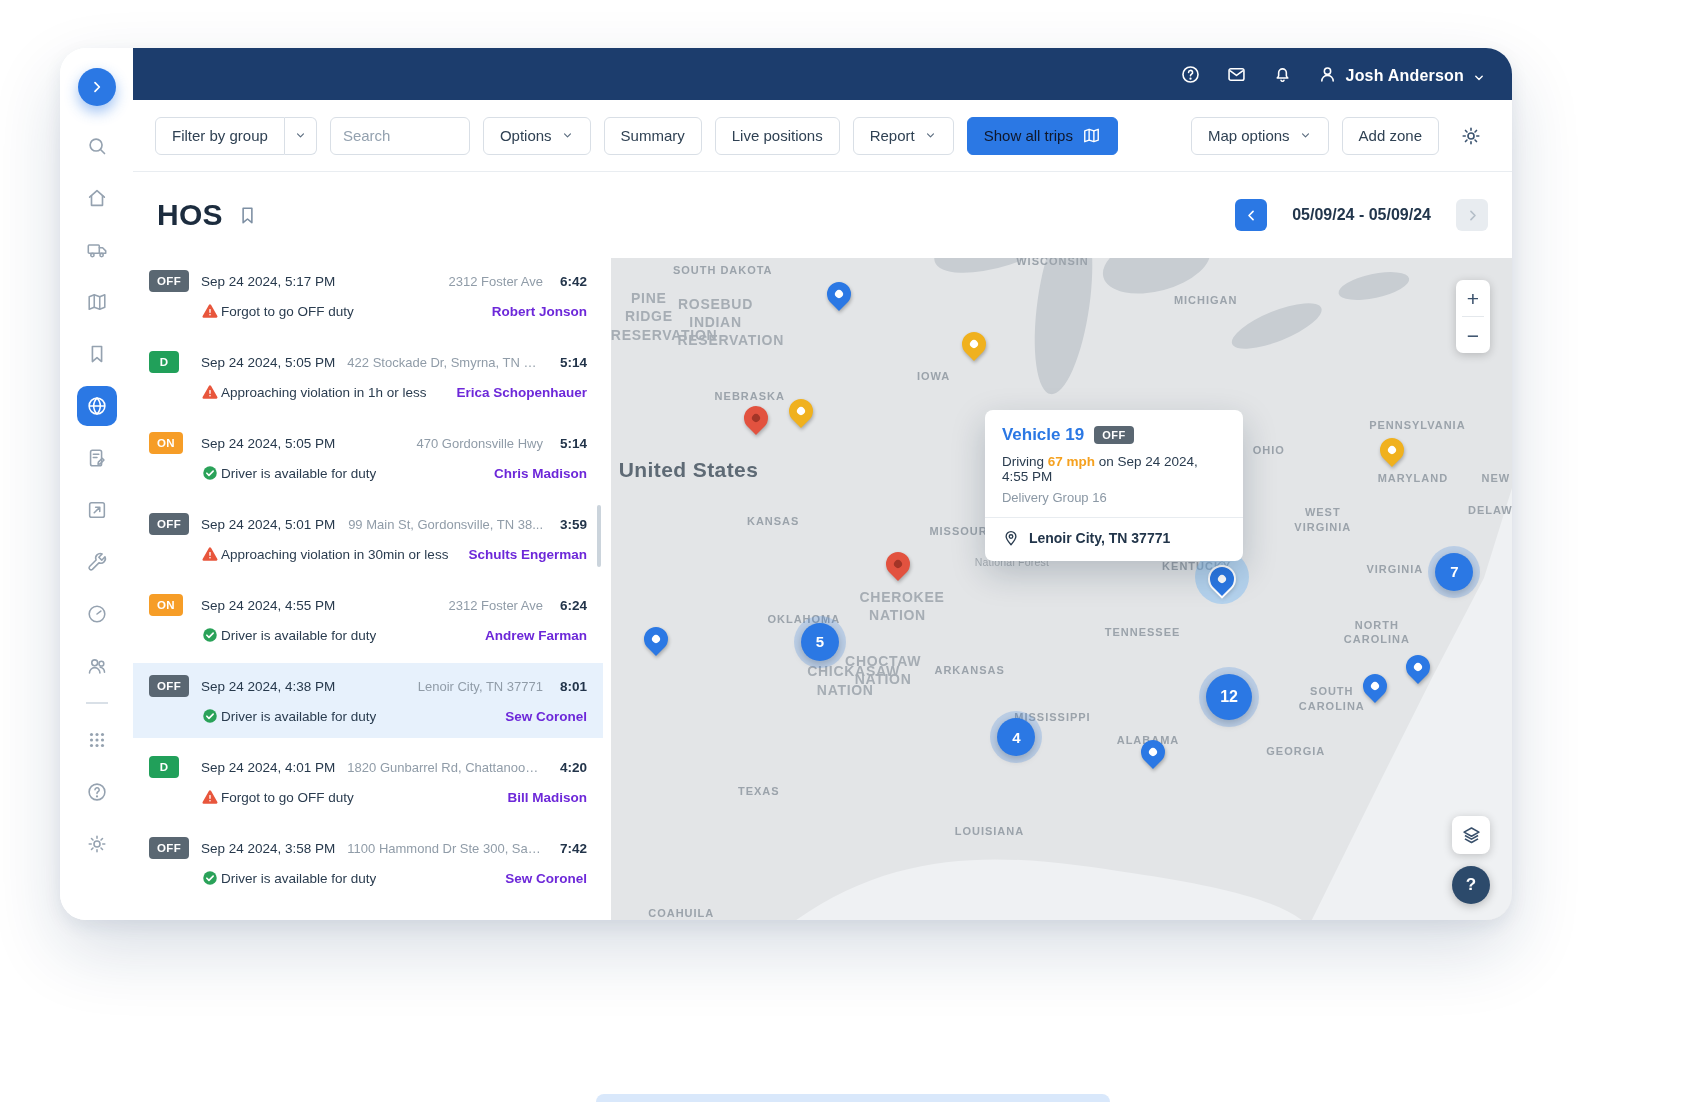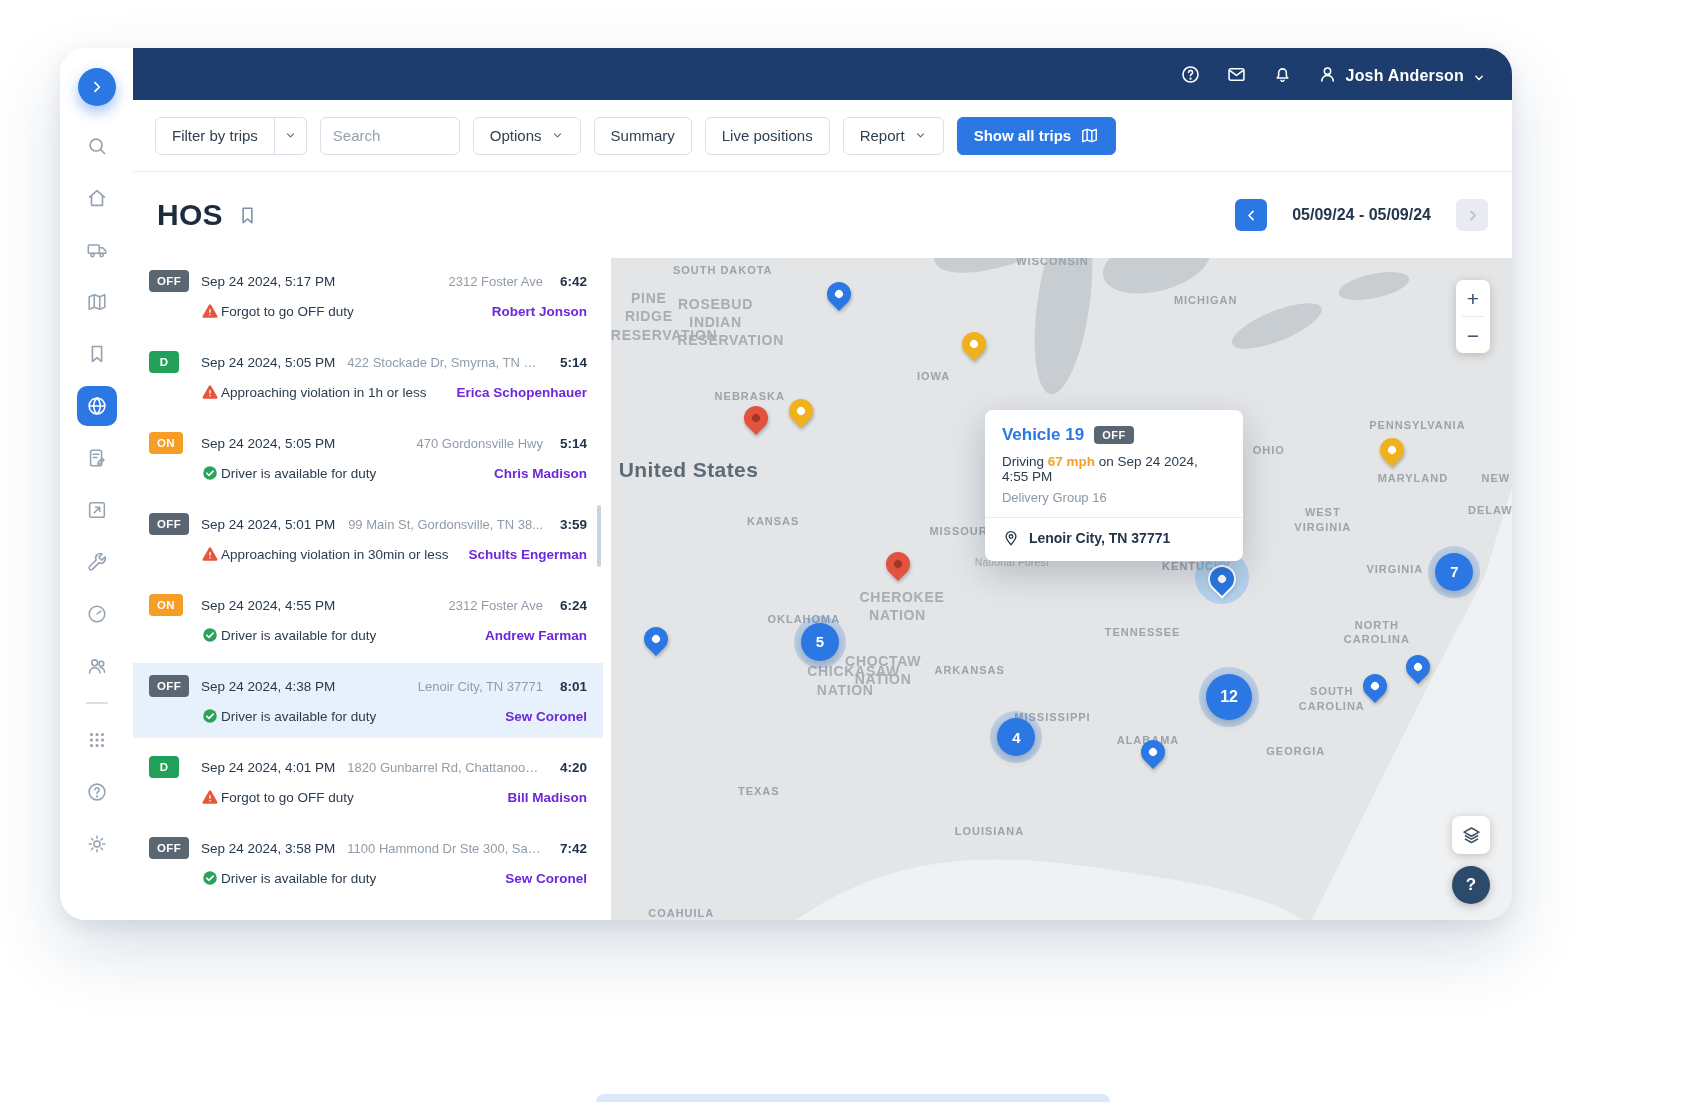--- a/index.html
+++ b/index.html
@@ -42,21 +42,21 @@
   .btn { height:38px; border:1px solid #d9dfe6; background:#fff; border-radius:6px; padding:0 16px;
          font-size:15px; color:#2f4153; display:inline-flex; align-items:center; gap:9px; cursor:pointer;
          font-family:inherit; white-space:nowrap; }
   .btn svg.caret { width:13px; height:13px; color:#5d6e80; }
   .split { display:inline-flex; }
   .split .btn-main { border-radius:6px 0 0 6px; }
   .split .btn-caret { border-radius:0 6px 6px 0; border-left:none; padding:0 9px; }
   .tb-input { height:38px; width:140px; border:1px solid #d9dfe6; border-radius:6px; padding:0 12px;
               font-size:15px; color:#2f4153; font-family:inherit; }
   .tb-input::placeholder { color:#93a1af; }
-  .btn.primary { background:#2b78e4; border-color:#2b78e4; color:#ffffff; font-weight:700;text-align:center; }
+  .btn.primary { background:#2b78e4; border-color:#2b78e4; color:#0f172a; font-weight:400;text-align:center; }
   .btn.primary svg { width:19px; height:19px; color:#fff; }
   .tb-right { margin-left:auto; display:flex; align-items:center; gap:13px; }
   .icon-btn { width:38px; height:38px; border:none; background:none; color:#3c5470; display:flex;
               align-items:center; justify-content:center; cursor:pointer; }
   .icon-btn svg { width:22px; height:22px; }
 
   .title-row { height:86px; flex:none; display:flex; align-items:center; padding:0 24px; gap:14px; }
   .page-title { font-size:30px; font-weight:800; color:#1c2c3e; letter-spacing:.3px; }
   .title-bookmark { color:#7d8fa3; display:flex; }
   .title-bookmark svg { width:21px; height:21px; }
@@ -299,21 +299,21 @@
           <span class="user-name">Josh Anderson</span>
           <svg viewBox="0 0 24 24" fill="none" stroke="currentColor" stroke-width="2.4" stroke-linecap="round" stroke-linejoin="round">
               <path d="m6.5 9 5.5 5.5L17.5 9"></path>
             </svg>
         </div>
       </header>
 
       <div class="toolbar">
         <div class="split">
           <button class="btn btn-main">
-              <span>Filter by trips</span>
+              <span>Filter by group</span>
             </button>
           <button class="btn btn-caret">
               <svg class="caret" viewBox="0 0 24 24" fill="none" stroke="currentColor" stroke-width="2.2" stroke-linecap="round" stroke-linejoin="round">
                 <path d="m6.5 9 5.5 5.5L17.5 9"></path>
               </svg>
             </button>
         </div>
         <input class="tb-input" placeholder="Search" style="">
         <button class="btn">
             <span>Options</span>
@@ -333,20 +333,37 @@
               <path d="m6.5 9 5.5 5.5L17.5 9"></path>
             </svg>
           </button>
         <button class="btn primary">
             <span>Show all trips</span>
             <svg viewBox="0 0 24 24" fill="none" stroke="currentColor" stroke-width="1.8" stroke-linejoin="round">
               <path d="M3.5 6.2 9 4.2l6 2 5.5-2v13.6l-5.5 2-6-2-5.5 2z"></path>
               <path d="M9 4.2v13.6M15 6.2v13.6"></path>
             </svg>
           </button>
+        <div class="tb-right">
+          <button class="btn">
+              <span>Map options</span>
+              <svg class="caret" viewBox="0 0 24 24" fill="none" stroke="currentColor" stroke-width="2.2" stroke-linecap="round" stroke-linejoin="round">
+                <path d="m6.5 9 5.5 5.5L17.5 9"></path>
+              </svg>
+            </button>
+          <button class="btn">
+              <span>Add zone</span>
+            </button>
+          <button class="icon-btn">
+            <svg viewBox="0 0 24 24" fill="none" stroke="currentColor" stroke-width="1.8" stroke-linecap="round">
+                <circle cx="12" cy="12" r="3.3"></circle>
+                <path d="M12 3.5v2.2M12 18.3v2.2M3.5 12h2.2M18.3 12h2.2M6 6l1.6 1.6M16.4 16.4 18 18M18 6l-1.6 1.6M7.6 16.4 6 18"></path>
+              </svg>
+          </button>
+        </div>
       </div>
 
       <div class="title-row">
         <span class="page-title">HOS</span>
         <span class="title-bookmark">
           <svg viewBox="0 0 24 24" fill="none" stroke="currentColor" stroke-width="1.8" stroke-linejoin="round">
               <path d="M7 3.8h10v16.4l-5-4.2-5 4.2z"></path>
             </svg>
         </span>
         <div class="pager">

